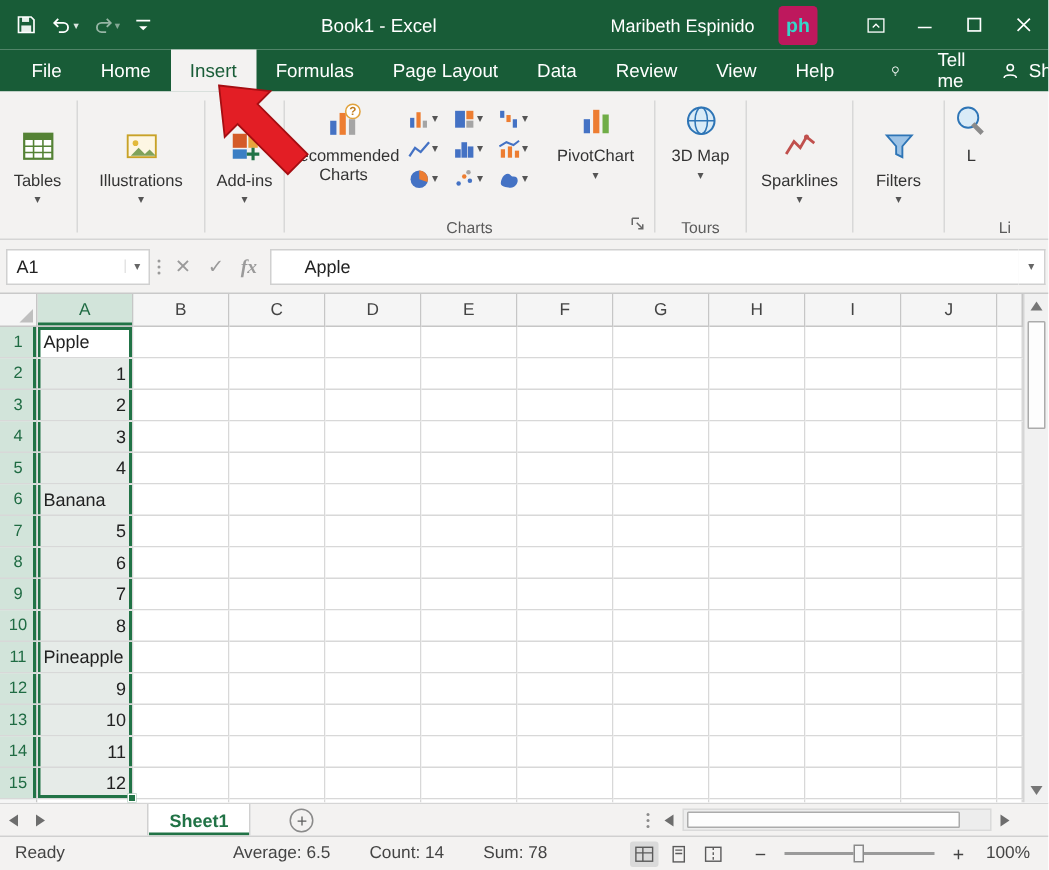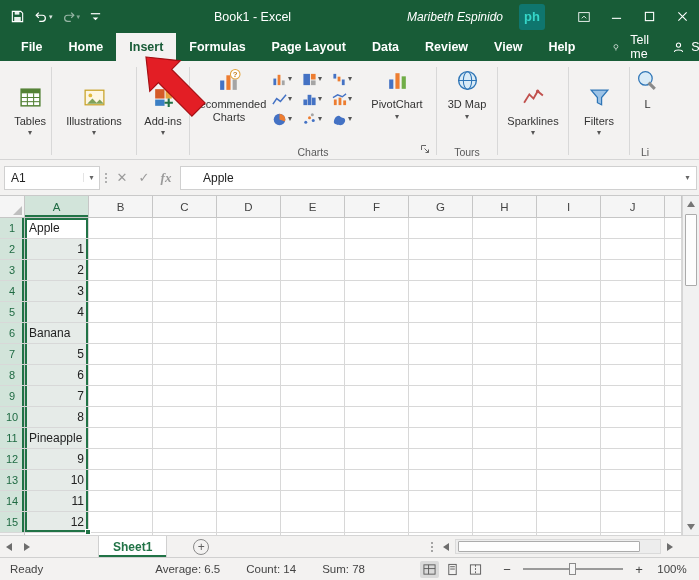--- a/index.html
+++ b/index.html
@@ -7,48 +7,48 @@
   body { font-family: "Liberation Sans", sans-serif; font-size: 12px; color: #222; background: #fff; }
   #app { position: relative; width: 699px; height: 580px; display: flex; flex-direction: column; }
 
   
   .titlebar { flex: 0 0 33px; background: #185C37; display: flex; align-items: center; color: #fff; }
   .qat { display: flex; align-items: center; gap: 9px; padding-left: 10px; width: 150px; }
   .tb-btn { display: inline-flex; align-items: center; cursor: default; }
   .mini-chev { font-size: 7px; color: #fff; opacity: .85; margin-left: 1px; }
   .dim { opacity: .55; }
   .win-title { margin-left: 64px; font-size: 12.5px; white-space: nowrap; }
-  .user-name { margin-left: auto; font-size: 12px; white-space: nowrap; font-style: italic; }
-  .ph-logo { margin-left: 16px; width: 26px; height: 26px; background: #0f766e; border-radius: 3px;
+  .user-name { margin-left: auto; font-size: 12px; white-space: nowrap; }
+  .ph-logo { margin-left: 16px; width: 26px; height: 26px; background: #be185d; border-radius: 3px;
              display: flex; align-items: center; justify-content: center;
              color: #35d6c9; font-weight: bold; font-size: 13px; }
   .win-controls { display: flex; margin-left: 22px; }
   .win-controls .wc { width: 33px; height: 33px; display: flex; align-items: center; justify-content: center; }
 
   
   .tabrow { flex: 0 0 28px; background: #185C37; display: flex; align-items: stretch; padding-left: 8px; }
   .rtabs { display: flex; }
-  .rtab { padding: 0 13px; color: #fff; font-size: 12.5px; display: flex; align-items: center; white-space: nowrap; font-weight: bold; }
+  .rtab { padding: 0 13px; color: #fff; font-size: 12.5px; display: flex; align-items: center; white-space: nowrap; }
   .rtab.active { background: #F3F2F1; color: #185C37; }
-  .tellme { display: flex; align-items: center; gap: 10px; color: #fff; margin-left: 14px; padding: 0 10px; font-size: 12.5px; }
+  .tellme { display: flex; align-items: center; gap: 24px; color: #fff; margin-left: 14px; padding: 0 10px; font-size: 12.5px; }
   .share { display: flex; align-items: center; gap: 6px; color: #fff; margin-left: auto; margin-right: 16px; padding: 0 8px; font-size: 12.5px; }
 
   
   .ribbon { flex: 0 0 99px; background: #F3F2F1; border-bottom: 1px solid #D5D5D5; display: flex; padding: 2px 0 0 2px; position: relative; }
   .vsep { width: 1px; background: #D8D8D8; margin: 4px 3px; }
   .rgroup { display: flex; flex-direction: column; }
   .rgroup.collapsed { justify-content: center; }
   .rgroup-content { flex: 1; display: flex; align-items: flex-start; padding-top: 2px; }
   .rgroup-label-row { height: 15px; display: flex; align-items: center; justify-content: center; position: relative; }
   .glabel { font-size: 10.5px; color: #5a5a5a; }
   .launcher { position: absolute; right: 3px; bottom: 2px; }
   .bigbtn { display: flex; flex-direction: column; align-items: center; gap: 2px; padding: 3px 2px; color: #333; text-align: center; }
   .bigbtn .blabel { font-size: 11px; line-height: 1.15; }
   .chev { font-size: 8px; color: #555; line-height: 1; }
-  .g-tables { width: 46px; align-items: flex-end; } .g-illus { width: 78px; } .g-addins { width: 46px; }
+  .g-tables { width: 46px; } .g-illus { width: 78px; } .g-addins { width: 46px; }
   .g-charts { width: 240px; } .g-tours { width: 54px; } .g-spark { width: 64px; } .g-filters { width: 54px; }
   .g-links { flex: 1; overflow: hidden; min-width: 40px; }
   .btn-rec { width: 72px; } .btn-pivot { width: 64px; }
   .chart-grid { width: 96px; display: grid; grid-template-columns: repeat(3, 30px); grid-auto-rows: 20px; margin: 4px 2px 0 2px; }
   .chart-btn { display: flex; align-items: center; justify-content: center; gap: 1px; }
   .ci { width: 15px; height: 15px; }
   .bi { width: 25px; height: 25px; }
 
   
   .formula-bar { flex: 0 0 36px; background: #F3F2F1; border-bottom: 1px solid #C9C9C9; display: flex; align-items: center; padding: 4px 2px 4px 4px; }
@@ -408,21 +408,21 @@
     <div class="rgroup g-links">
       <div class="rgroup-content" style="justify-content:flex-start">
         <div class="bigbtn">
           <span><svg class="bi" viewBox="0 0 24 24">
                 <circle cx="10" cy="10" r="6.5" fill="#D9EBF7" stroke="#2E75B6" stroke-width="1.2"></circle>
                 <path d="M13 14l6 6" stroke="#8a8a8a" stroke-width="3"></path>
               </svg></span>
           <span class="blabel">L</span>
         </div>
       </div>
-      <div class="rgroup-label-row" style="justify-content:flex-start;padding-left:8px">
+      <div class="rgroup-label-row" style="justify-content:center;padding-left:8px">
         <span class="glabel">Li</span>
       </div>
     </div>
   </div>
 
   <div class="formula-bar">
     <div class="name-box">
       <span class="nb-text">A1</span>
       <span class="nb-chev">▾</span>
     </div>

